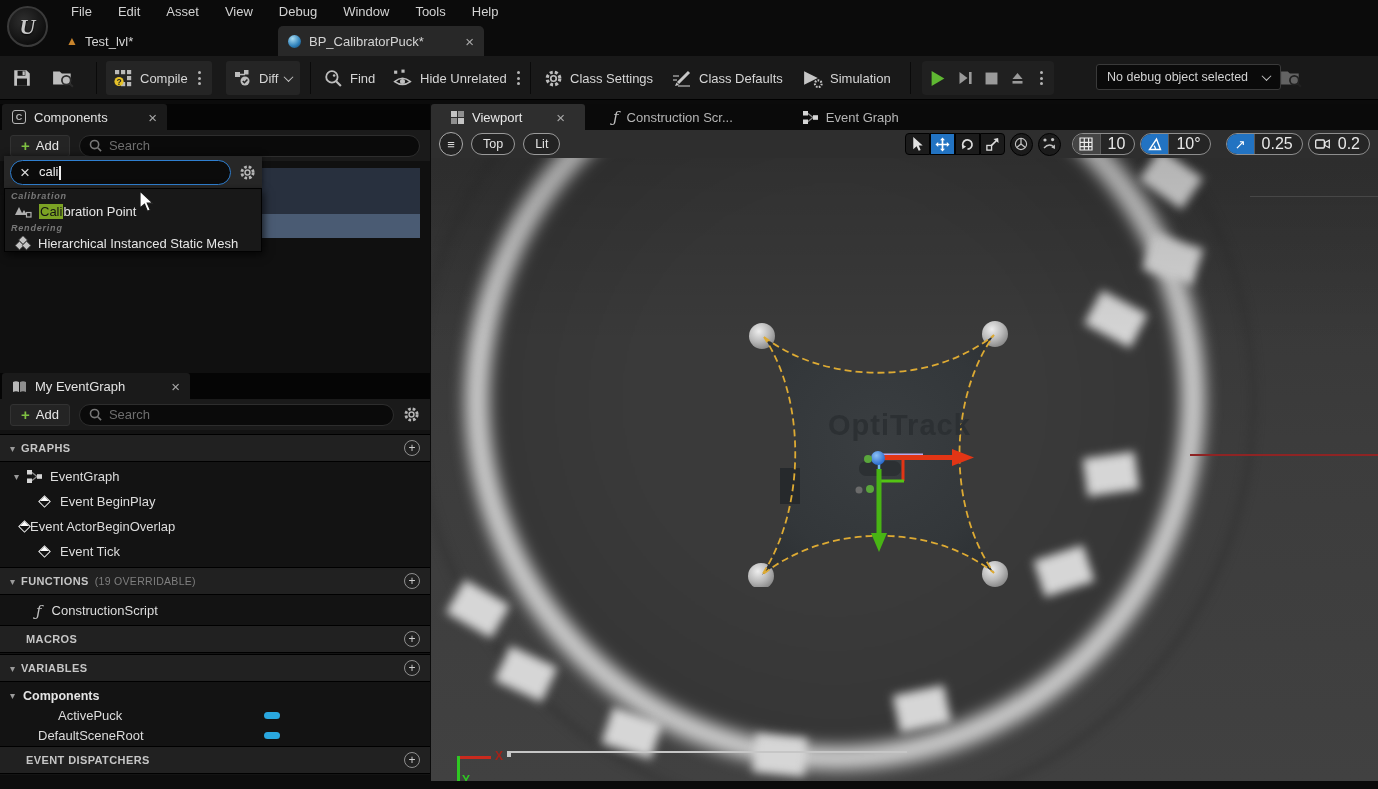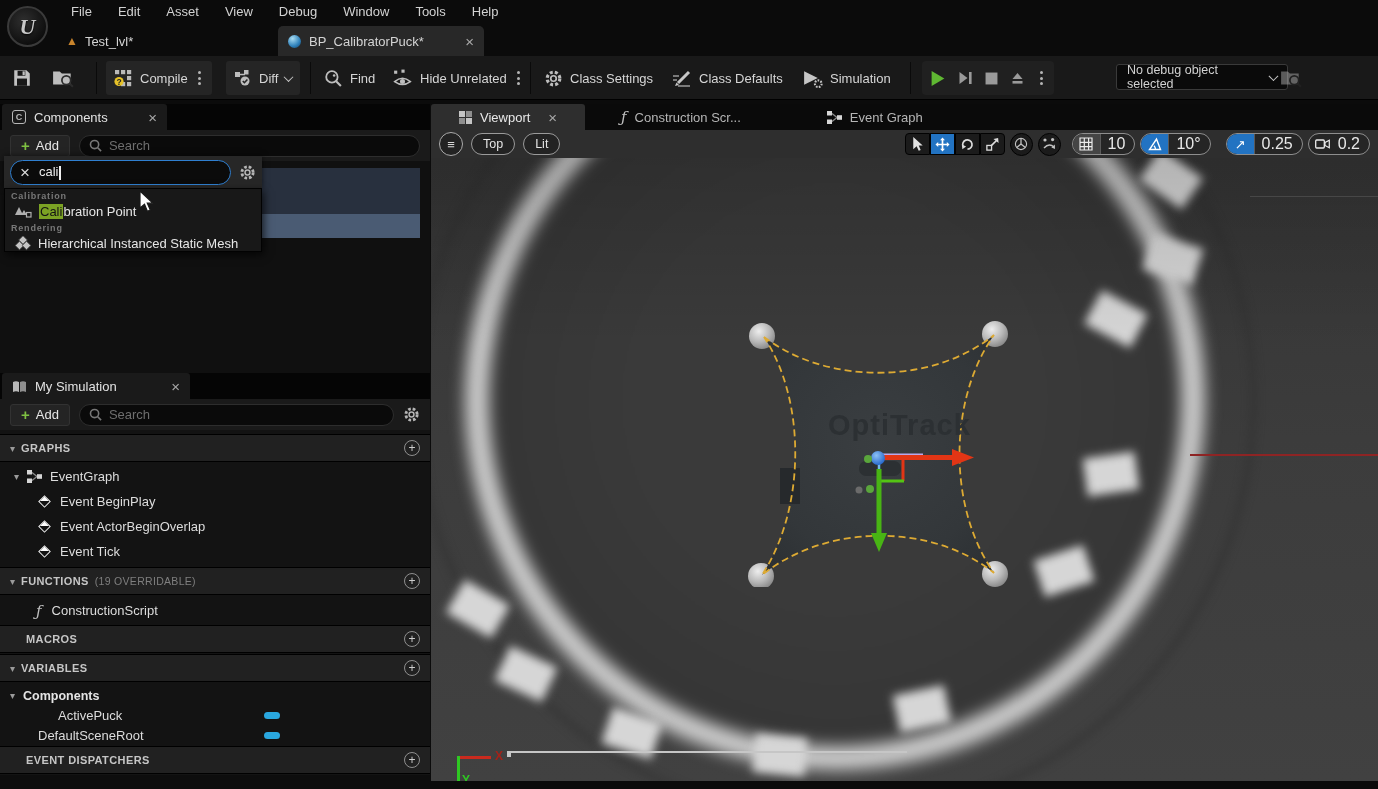--- a/index.html
+++ b/index.html
@@ -32,23 +32,23 @@
   .toolbar { left:0; top:56px; width:1378px; height:44px; background:#191919; border-bottom:1px solid #000; }
   .tb-sep { position:absolute; top:6px; width:1px; height:32px; background:#0a0a0a; }
   .tb-group { position:absolute; top:5px; height:34px; display:flex; align-items:center;
     background:#252525; border-radius:3px; padding:0 8px; gap:7px; }
   .tb-flat { position:absolute; top:5px; height:34px; display:flex; align-items:center; gap:7px; }
   .tb-label { font-size:13px; color:#d6d6d6; white-space:nowrap; }
   .vdots { display:flex; flex-direction:column; gap:2.5px; padding:0 3px; }
   .vdots i { width:3px; height:3px; border-radius:50%; background:#b5b5b5; }
   .chev { width:7px; height:7px; border-right:1.6px solid #c4c4c4; border-bottom:1.6px solid #c4c4c4;
     transform:rotate(45deg) translate(-1px,-1px); }
-  .debug-pill { position:absolute; left:1096px; top:8px; width:172px; height:26px; background:#0a0a0a;
+  .debug-pill { position:absolute; left:1096px; top:8px; width:185px; height:26px; background:#0a0a0a;
     border:1px solid #3a3a3a; border-radius:3px; display:flex; align-items:center; padding:0 10px;
-    gap:8px; font-size:12.5px; color:#d2d2d2;margin-left:20px; }
+    gap:8px; font-size:12.5px; color:#d2d2d2; }
   .transport { position:absolute; left:922px; top:5px; height:34px; background:#202020; border-radius:4px;
     display:flex; align-items:center; padding:0 8px; gap:12px; }
 
   
   .left-col { left:0; top:104px; width:430px; height:685px; background:#0d0d0d; border-right:1px solid #000; }
   .tabstrip { position:absolute; left:0; width:430px; height:26px; background:#050505; }
   .panel-tab { position:absolute; left:2px; top:0; height:26px; background:#1a1a1a; border-radius:3px 3px 0 0;
     display:flex; align-items:center; padding:0 10px; gap:8px; font-size:13px; color:#e2e2e2; }
   .addsearch { position:absolute; left:0; width:430px; height:31px; background:#1a1a1a;
     display:flex; align-items:center; padding:0 10px; gap:9px; }
@@ -77,31 +77,31 @@
   
   .dd-strip { position:absolute; left:4px; top:52px; width:258px; height:32px; background:#272727;
     display:flex; align-items:center; padding:0 6px; gap:8px; z-index:20; box-shadow:0 0 6px rgba(0,0,0,.6); }
   .dd-input { flex:1; height:25px; background:#0b0b0b; border:1.5px solid #2f7fd0; border-radius:13px;
     display:flex; align-items:center; padding:0 9px; gap:9px; }
   .dd-x { color:#d8d8d8; font-size:17px; line-height:1; }
   .dd-query { color:#ececec; font-size:13px; }
   .caret { display:inline-block; width:1.5px; height:14px; background:#f0f0f0; margin-left:1px; vertical-align:middle; }
   .dd-list { position:absolute; left:4px; top:84px; width:258px; height:64px; background:#181818;
     border:1px solid #020202; z-index:20; box-shadow:2px 3px 8px rgba(0,0,0,.7); }
-  .dd-cat { position:absolute; left:6px; font-size:9px; font-weight:bold; letter-spacing:.8px; color:#787878; }
+  .dd-cat { position:absolute; left:6px; font-size:9px; font-weight:bold; letter-spacing:.8px; color:#787878;font-style:italic; }
   .dd-item { position:absolute; left:0; width:256px; height:21px; display:flex; align-items:center;
     padding-left:10px; gap:7px; font-size:13px; color:#e6e6e6; }
   .hl { background:#7ba224; color:#141414; padding:0 1px; }
   .behind-block { position:absolute; left:262px; top:64px; width:158px; height:46px; background:#28303e; }
   .behind-row { position:absolute; left:262px; top:110px; width:158px; height:24px; background:#4a5b73; }
 
   
   .viewport { left:431px; top:104px; width:947px; height:677px; background:#0a0a0a; }
   .vp-tabstrip { position:absolute; left:0; top:0; width:947px; height:26px; background:#0a0a0a; display:flex; }
-  .vp-tab { height:26px; display:flex; align-items:center; padding:0 28px; gap:8px; font-size:13px; color:#b5b5b5; }
+  .vp-tab { height:26px; display:flex; align-items:center; padding:0 20px; gap:8px; font-size:13px; color:#b5b5b5; }
   .vp-tab.active { background:#2e2e2e; border-radius:3px 3px 0 0; color:#e8e8e8; width:154px; }
   .vp-toolbar { position:absolute; left:0; top:26px; width:947px; height:28px; background:#2e2e2e;
     display:flex; align-items:center; padding:0 8px; gap:8px; }
   .pill { height:22px; border:1px solid #9a9a9a; border-radius:11px; background:#232323;
     display:flex; align-items:center; padding:0 11px; font-size:12.5px; color:#e4e4e4; }
   .hamb { width:24px; height:24px; border:1.5px solid #ababab; border-radius:50%;
     display:flex; align-items:center; justify-content:center; color:#d8d8d8; font-size:13px; background:#232323; }
   .vp-right { margin-left:auto; display:flex; align-items:center; gap:5px; }
   .toolbtn { width:25px; height:22px; background:#1b1b1b; border:1px solid #020202;
     display:flex; align-items:center; justify-content:center; }
@@ -360,21 +360,21 @@
         <span>Hierarchical Instanced Static Mesh</span>
       </div>
     </div>
 
     <div class="tabstrip" style="top:269px">
       <div class="panel-tab" style="width:188px">
         <svg width="15" height="13" viewBox="0 0 15 13">
             <path d="M1 2 Q4 0.5 7 2 L7 12 Q4 10.5 1 12 Z" fill="#b8b8b8"></path>
             <path d="M14 2 Q11 0.5 8 2 L8 12 Q11 10.5 14 12 Z" fill="#8f8f8f"></path>
           </svg>
-        <span>My Simulation</span>
+        <span>My EventGraph</span>
         <span class="tab-close">×</span>
       </div>
     </div>
     <div class="addsearch" style="top:295px">
       <div class="add-btn">
         <span class="plus">+</span>
         <span>Add</span>
       </div>
       <div class="search-pill">
         <svg width="13" height="13" viewBox="0 0 14 14">
@@ -404,21 +404,21 @@
           <rect x="0" y="0" width="5" height="4.5" fill="#d6d6d6"></rect>
           <rect x="0" y="8.5" width="5" height="4.5" fill="#d6d6d6"></rect>
           <rect x="10" y="4.2" width="5" height="4.6" fill="#d6d6d6"></rect>
         </svg>
       <span>EventGraph</span>
     </div>
     <div class="row" style="top:385px;padding-left:40px;gap:11px">
       <span class="diamond"></span>
       <span>Event BeginPlay</span>
     </div>
-    <div class="row" style="top:410px;padding-left:40px;gap:11px">
+    <div class="row" style="top:410px;padding-left:20px;gap:1px">
       <span class="diamond"></span>
       <span>Event ActorBeginOverlap</span>
     </div>
     <div class="row" style="top:435px;padding-left:40px;gap:11px">
       <span class="diamond"></span>
       <span>Event Tick</span>
     </div>
 
     <div class="sec-head" style="top:463px">
       <span class="caret-down">▾</span>

